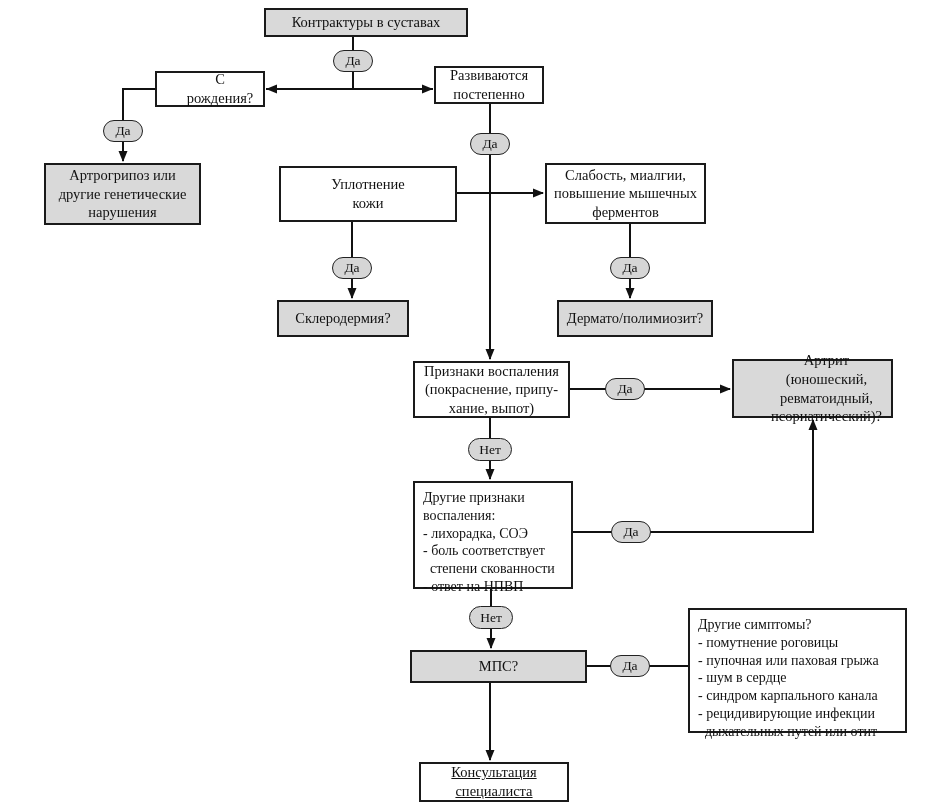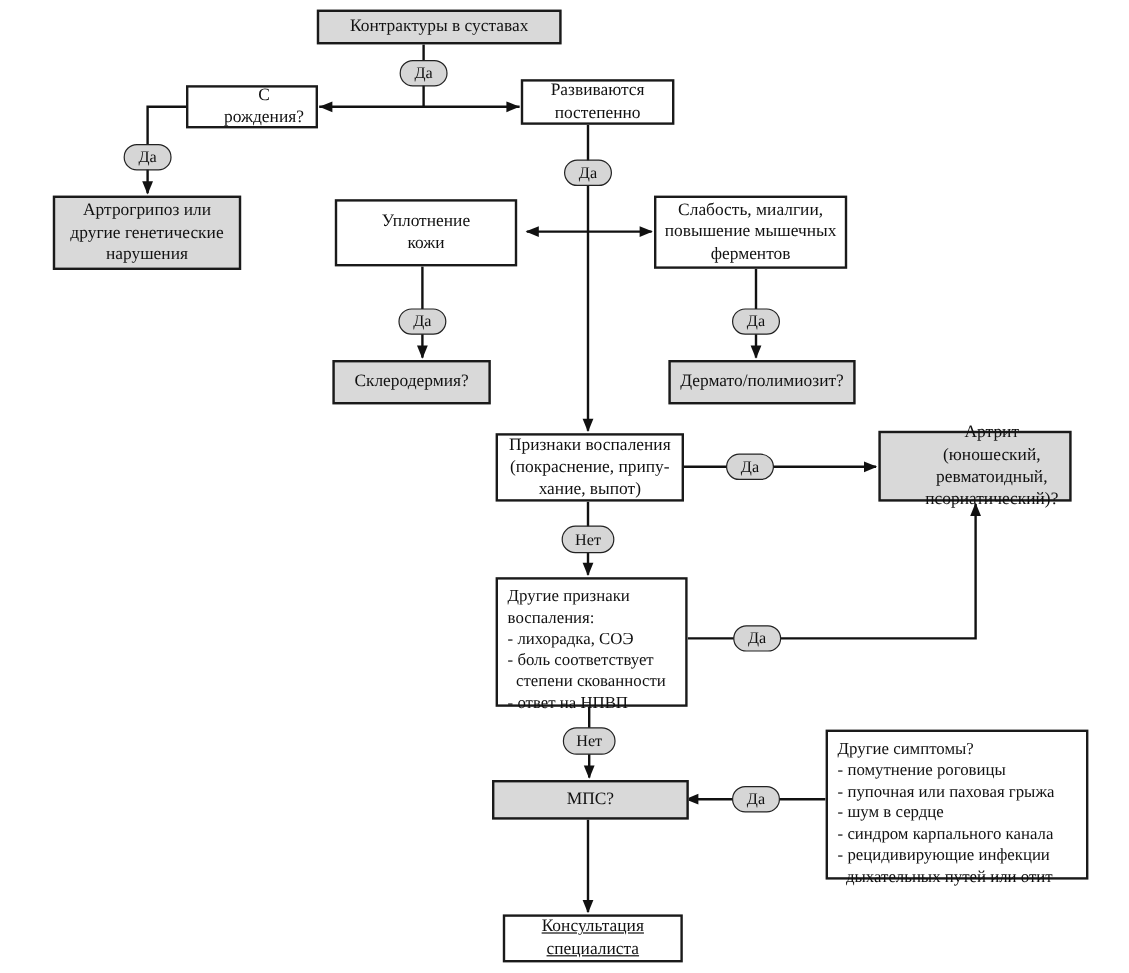--- a/index.html
+++ b/index.html
@@ -99,28 +99,28 @@
       <polygon points="491,649 486.5,638 495.5,638"></polygon>
       <polygon points="571,666 582,661.5 582,670.5"></polygon>
       <polygon points="490,761 485.5,750 494.5,750"></polygon>
     </g>
   </svg>
 
   <div class="node filled" style="left:264px;top:8px;width:204px;height:29px;">Контрактуры в суставах</div>
 
   <div class="node" style="left:155px;top:71px;width:110px;height:36px;padding-left:24px;">С рождения?</div>
 
-  <div class="node" style="left:434px;top:66px;width:128px;height:38px;">Развиваются
+  <div class="node" style="left:434px;top:66px;width:110px;height:38px;">Развиваются
 постепенно</div>
 
   <div class="node filled" style="left:44px;top:163px;width:157px;height:62px;">Артрогрипоз или
 другие генетические
 нарушения</div>
 
-  <div class="node" style="left:279px;top:166px;width:152px;height:56px;font-family:Liberation Serif, serif;">Уплотнение
+  <div class="node" style="left:279px;top:166px;width:178px;height:56px;font-family:Liberation Serif, serif;">Уплотнение
 кожи</div>
 
   <div class="node" style="left:545px;top:163px;width:161px;height:61px;">Слабость, миалгии,
 повышение мышечных
 ферментов</div>
 
   <div class="node filled" style="left:277px;top:300px;width:132px;height:37px;">Склеродермия?</div>
 
   <div class="node filled" style="left:557px;top:300px;width:156px;height:37px;">Дермато/полимиозит?</div>
 
@@ -132,21 +132,21 @@
 ревматоидный,
 псориатический)?</div>
 
   <div class="node list" style="left:413px;top:481px;width:160px;height:108px;">Другие признаки
 воспаления:
 - лихорадка, СОЭ
 - боль соответствует
   степени скованности
 - ответ на НПВП</div>
 
-  <div class="node filled" style="left:410px;top:650px;width:164px;height:33px;">МПС?</div>
+  <div class="node filled" style="left:410px;top:650px;width:177px;height:33px;">МПС?</div>
 
   <div class="node list" style="left:688px;top:608px;width:219px;height:125px;">Другие симптомы?
 - помутнение роговицы
 - пупочная или паховая грыжа
 - шум в сердце
 - синдром карпального канала
 - рецидивирующие инфекции
   дыхательных путей или отит</div>
 
   <div class="node" style="left:419px;top:762px;width:150px;height:40px;text-decoration:underline;">Консультация

